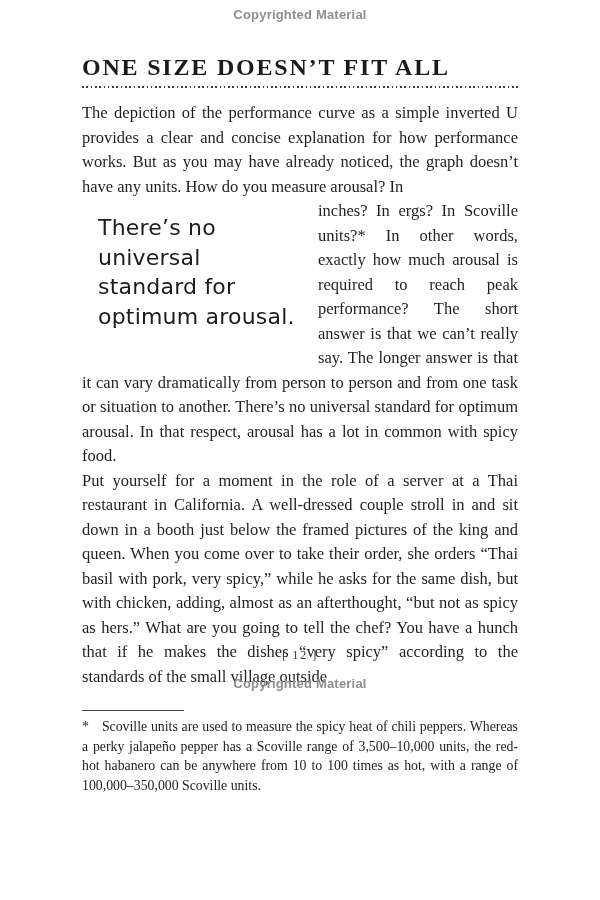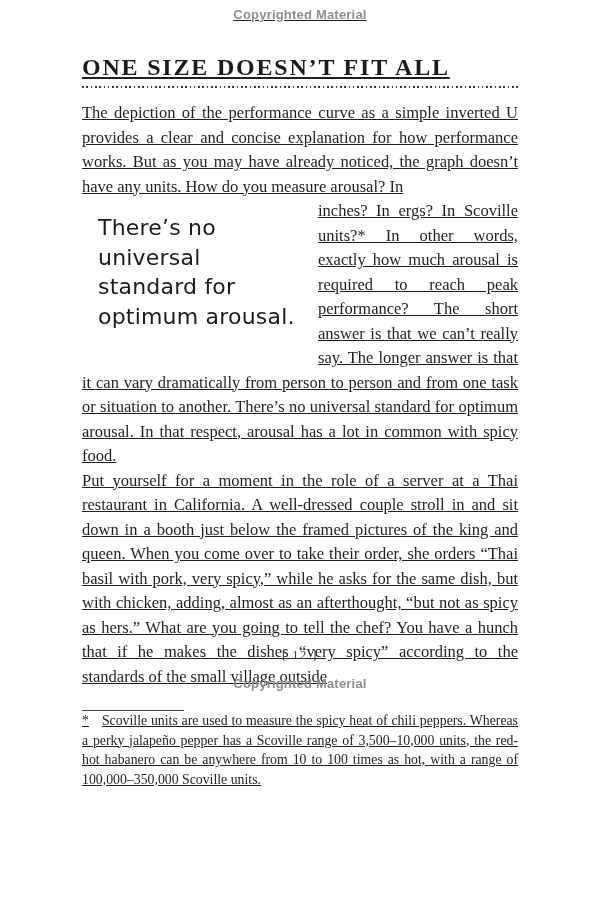--- a/index.html
+++ b/index.html
@@ -8,21 +8,20 @@
     background: #ffffff;
     font-family: "Liberation Serif", serif;
     color: #1f1f1f;
     overflow: hidden;
   }
   .page {
     position: relative;
     width: 600px;
     height: 704px;
     background: #ffffff;
-    text-decoration: underline;
   }
   .copyright-top {
     padding-top: 7px;
     text-align: center;
     font-family: "Liberation Sans", sans-serif;
     font-weight: 700;
     font-size: 13px;
     letter-spacing: 0.2px;
     color: #8f8f8f;
   }
@@ -80,20 +79,21 @@
     font-size: 17.5px;
     letter-spacing: 0.8px;
     color: #1b1b1b;
   }
   .footnote-rule {
     margin-top: 21px;
     width: 102px;
     border-top: 1.6px solid #454545;
   }
   .footnote {
+    margin-top: 6px;
     font-family: "Liberation Serif", serif;
     font-size: 13.8px;
     line-height: 19.5px;
     text-align: justify;
     color: #222222;
   }
   .fn-marker { margin-right: 13px; }
   .page-number {
     position: absolute;
     bottom: 41px;

